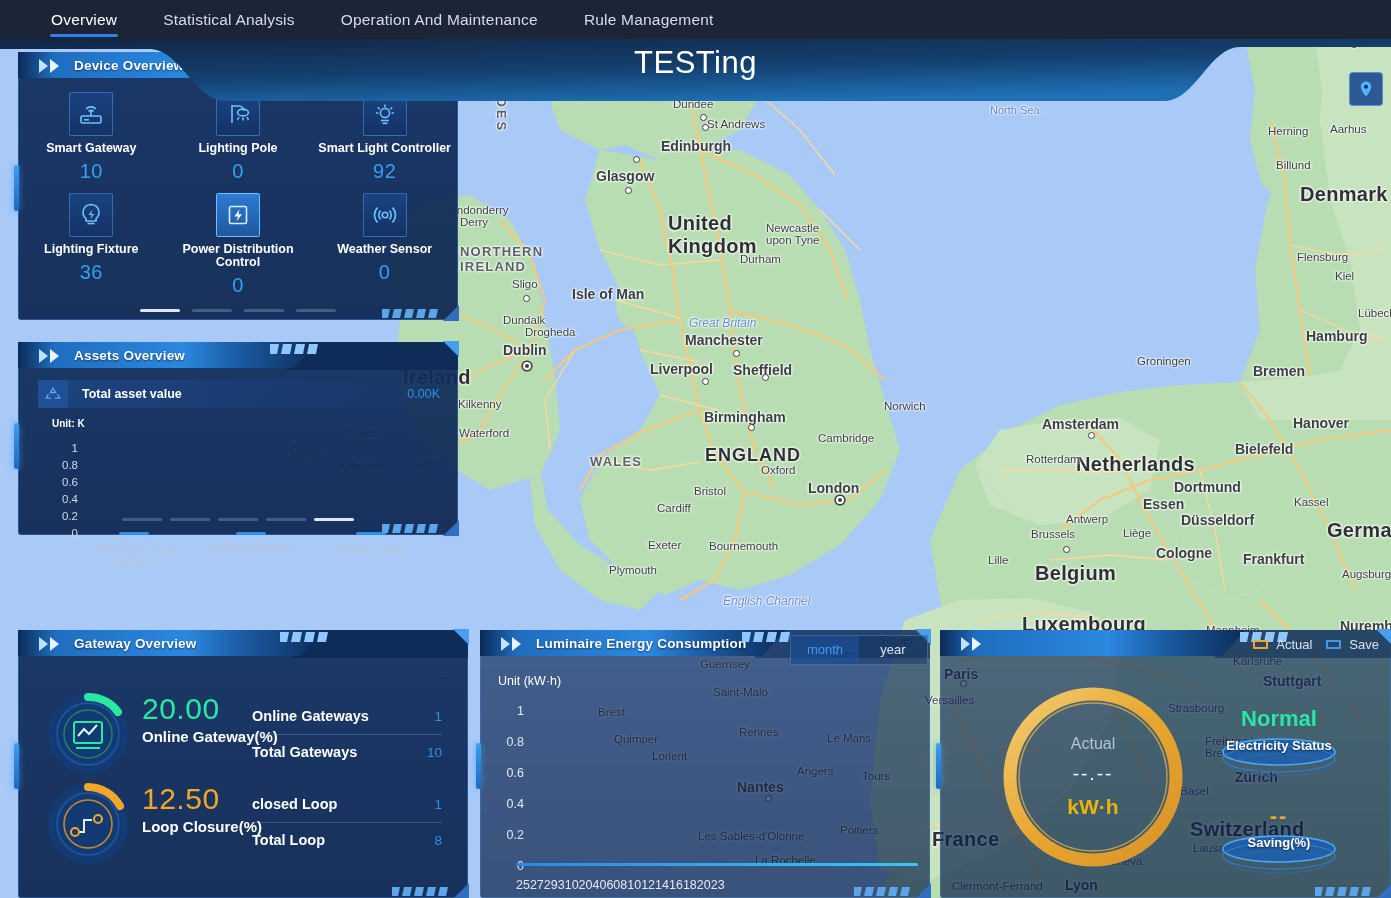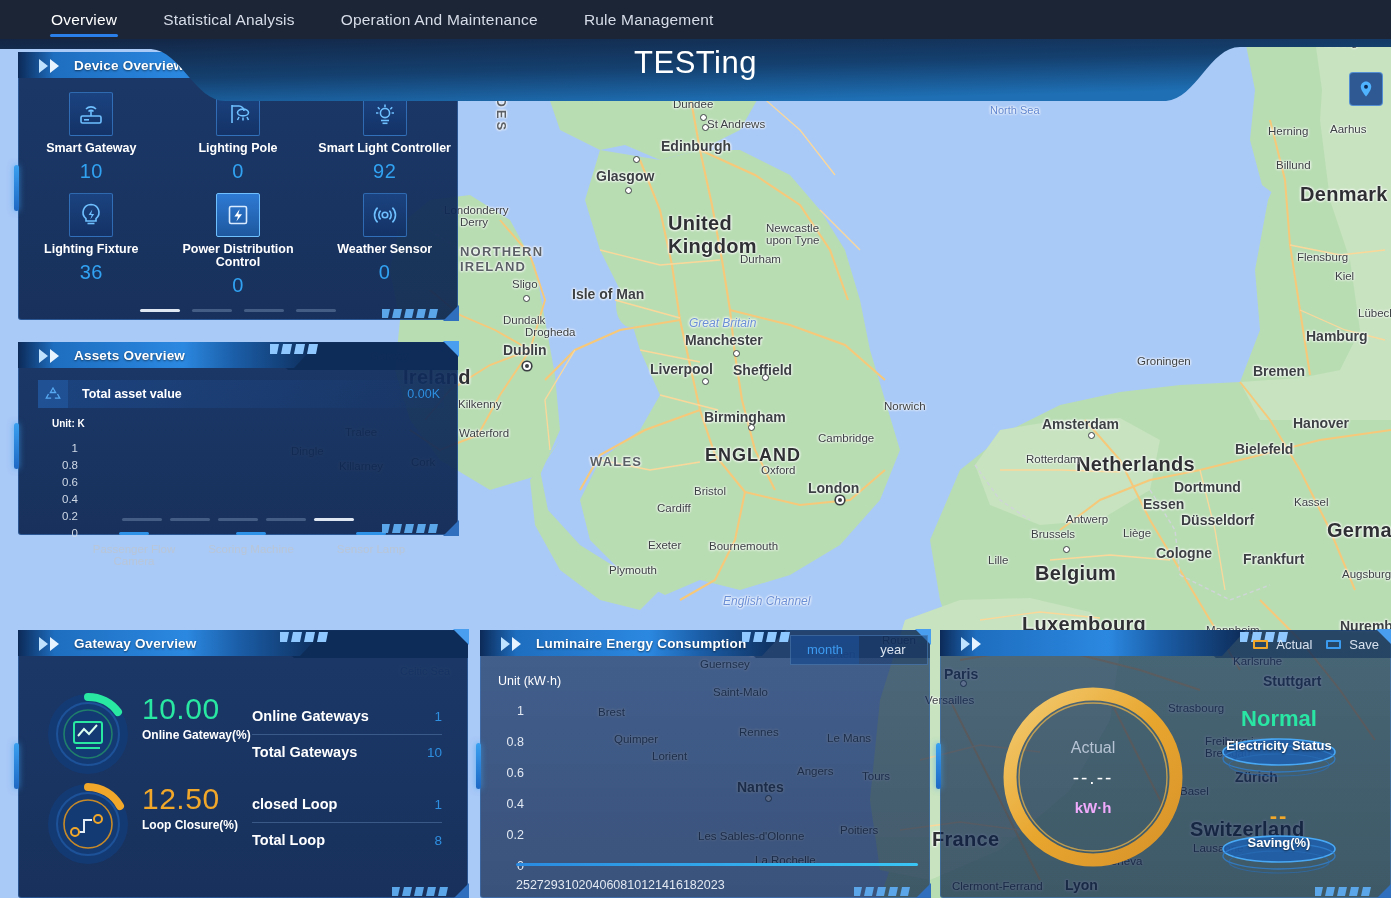--- a/index.html
+++ b/index.html
@@ -87,21 +87,21 @@
   .asset-lbl { color:#ffffff; font-size:12.5px; font-weight:bold; margin-left:14px; }
   .asset-val { margin-left:auto; color:#2e8fe0; font-size:12.5px; padding-right:4px; }
   .asset-unit { position:absolute; left:34px; top:76px; color:#ffffff; font-size:10px;
     font-weight:bold;text-align:right; }
   .ax-y { position:absolute; left:20px; width:40px; text-align:right;
     color:#cfd9e6; font-size:11.5px; }
   .bar-stub { position:absolute; width:30px; height:3px; background:#2e92e8; border-radius:2px; }
   .bar-cat { position:absolute; text-align:center; color:#b9c6d6; font-size:11.5px;
     line-height:12px; width:86px; }
   .gw-big { font-size:30px; letter-spacing:.5px; }
-  .gw-sub { color:#ffffff; font-size:12px; font-weight:bold; margin-top:2px; }
+  .gw-sub { color:#ffffff; font-size:15px; font-weight:bold; margin-top:2px; }
   .gw-kv { position:absolute; display:flex; align-items:center; }
   .gw-k { color:#ffffff; font-size:14.5px; font-weight:bold; }
   .gw-v { color:#2e8fe0; font-size:13.5px; }
   .gw-sep { position:absolute; height:1px; background:rgba(120,160,210,.35); }
 
   
   .seg { position:absolute; top:5px; height:30px; display:flex; z-index:6;
     border:1px solid rgba(90,150,215,.45); background:rgba(18,48,96,.45); }
   .seg div { width:68px; line-height:28px; text-align:center; font-size:13px;
     color:#dbe4f0; cursor:pointer; }
@@ -116,21 +116,21 @@
   
   .legend { position:absolute; right:12px; top:0; height:28px; display:flex;
     align-items:center; gap:8px; z-index:6; }
   .legend span { color:#d8e2ef; font-size:13px; }
   .lg-box { width:15px; height:9px; border-radius:1px; }
   .ring-wrap { position:absolute; left:54px; top:48px; width:198px; height:198px; }
   .ring-txt { position:absolute; inset:0; display:flex; flex-direction:column;
     align-items:center; justify-content:center; gap:10px; }
   .ring-t1 { color:#b6c3d4; font-size:16px; }
   .ring-t2 { color:#ffffff; font-size:19px; letter-spacing:2px; }
-  .ring-t3 { color:#f0abfc; font-size:15px; font-weight:bold; }
+  .ring-t3 { color:#eab308; font-size:21px; font-weight:bold; }
   .stat { position:absolute; text-align:center; width:150px; }
   .stat-val { font-size:22px; font-weight:bold; }
   .stat-pill { position:relative; margin-top:2px; }
   .stat-lbl { position:absolute; left:0; right:0; top:4px; color:#ffffff; font-size:13px;
     font-weight:bold; z-index:2; text-shadow:0 1px 2px rgba(0,0,0,.6); }
 </style>
 </head>
 <body>
 
 <div id="app">
@@ -644,21 +644,21 @@
         <circle cx="42" cy="42" r="40" fill="#143a74"></circle>
         <circle cx="42" cy="42" r="31" fill="none" stroke="#1d5299" stroke-width="2"></circle>
         <path d="M42 5 A37 37 0 0 1 72 20" fill="none" stroke="#29e8a2" stroke-width="8" stroke-linecap="round"></path>
         <circle cx="42" cy="42" r="24" fill="none" stroke="#1f7f6b" stroke-width="1.6"></circle>
         <rect x="28" y="30" width="28" height="21" rx="2" fill="none" stroke="#29e8a2" stroke-width="2"></rect>
         <path d="M32 44 L38 37 L43 42 L51 33" fill="none" stroke="#ddfff0" stroke-width="2"></path>
         <path d="M30 56 h24" stroke="#29e8a2" stroke-width="2"></path>
       </svg>
     </div>
     <div style="position:absolute;left:124px;top:62px;">
-      <div class="gw-big" style="color:#29e8a2;">10.00</div>
+      <div class="gw-big" style="color:#29e8a2;">20.00</div>
       <div class="gw-sub">Online Gateway(%)</div>
     </div>
 
     <div style="position:absolute;left:28px;top:152px;width:84px;height:84px;">
       <svg width="84" height="84" viewBox="0 0 84 84">
         <circle cx="42" cy="42" r="40" fill="#143a74"></circle>
         <circle cx="42" cy="42" r="31" fill="none" stroke="#1d5299" stroke-width="2"></circle>
         <path d="M42 5 A37 37 0 0 1 74 24" fill="none" stroke="#f0a72a" stroke-width="8" stroke-linecap="round"></path>
         <circle cx="42" cy="42" r="24" fill="none" stroke="#c78a28" stroke-width="1.6"></circle>
         <path d="M30 50 h8 v-12 h8" fill="none" stroke="#e4ecf5" stroke-width="2"></path>

